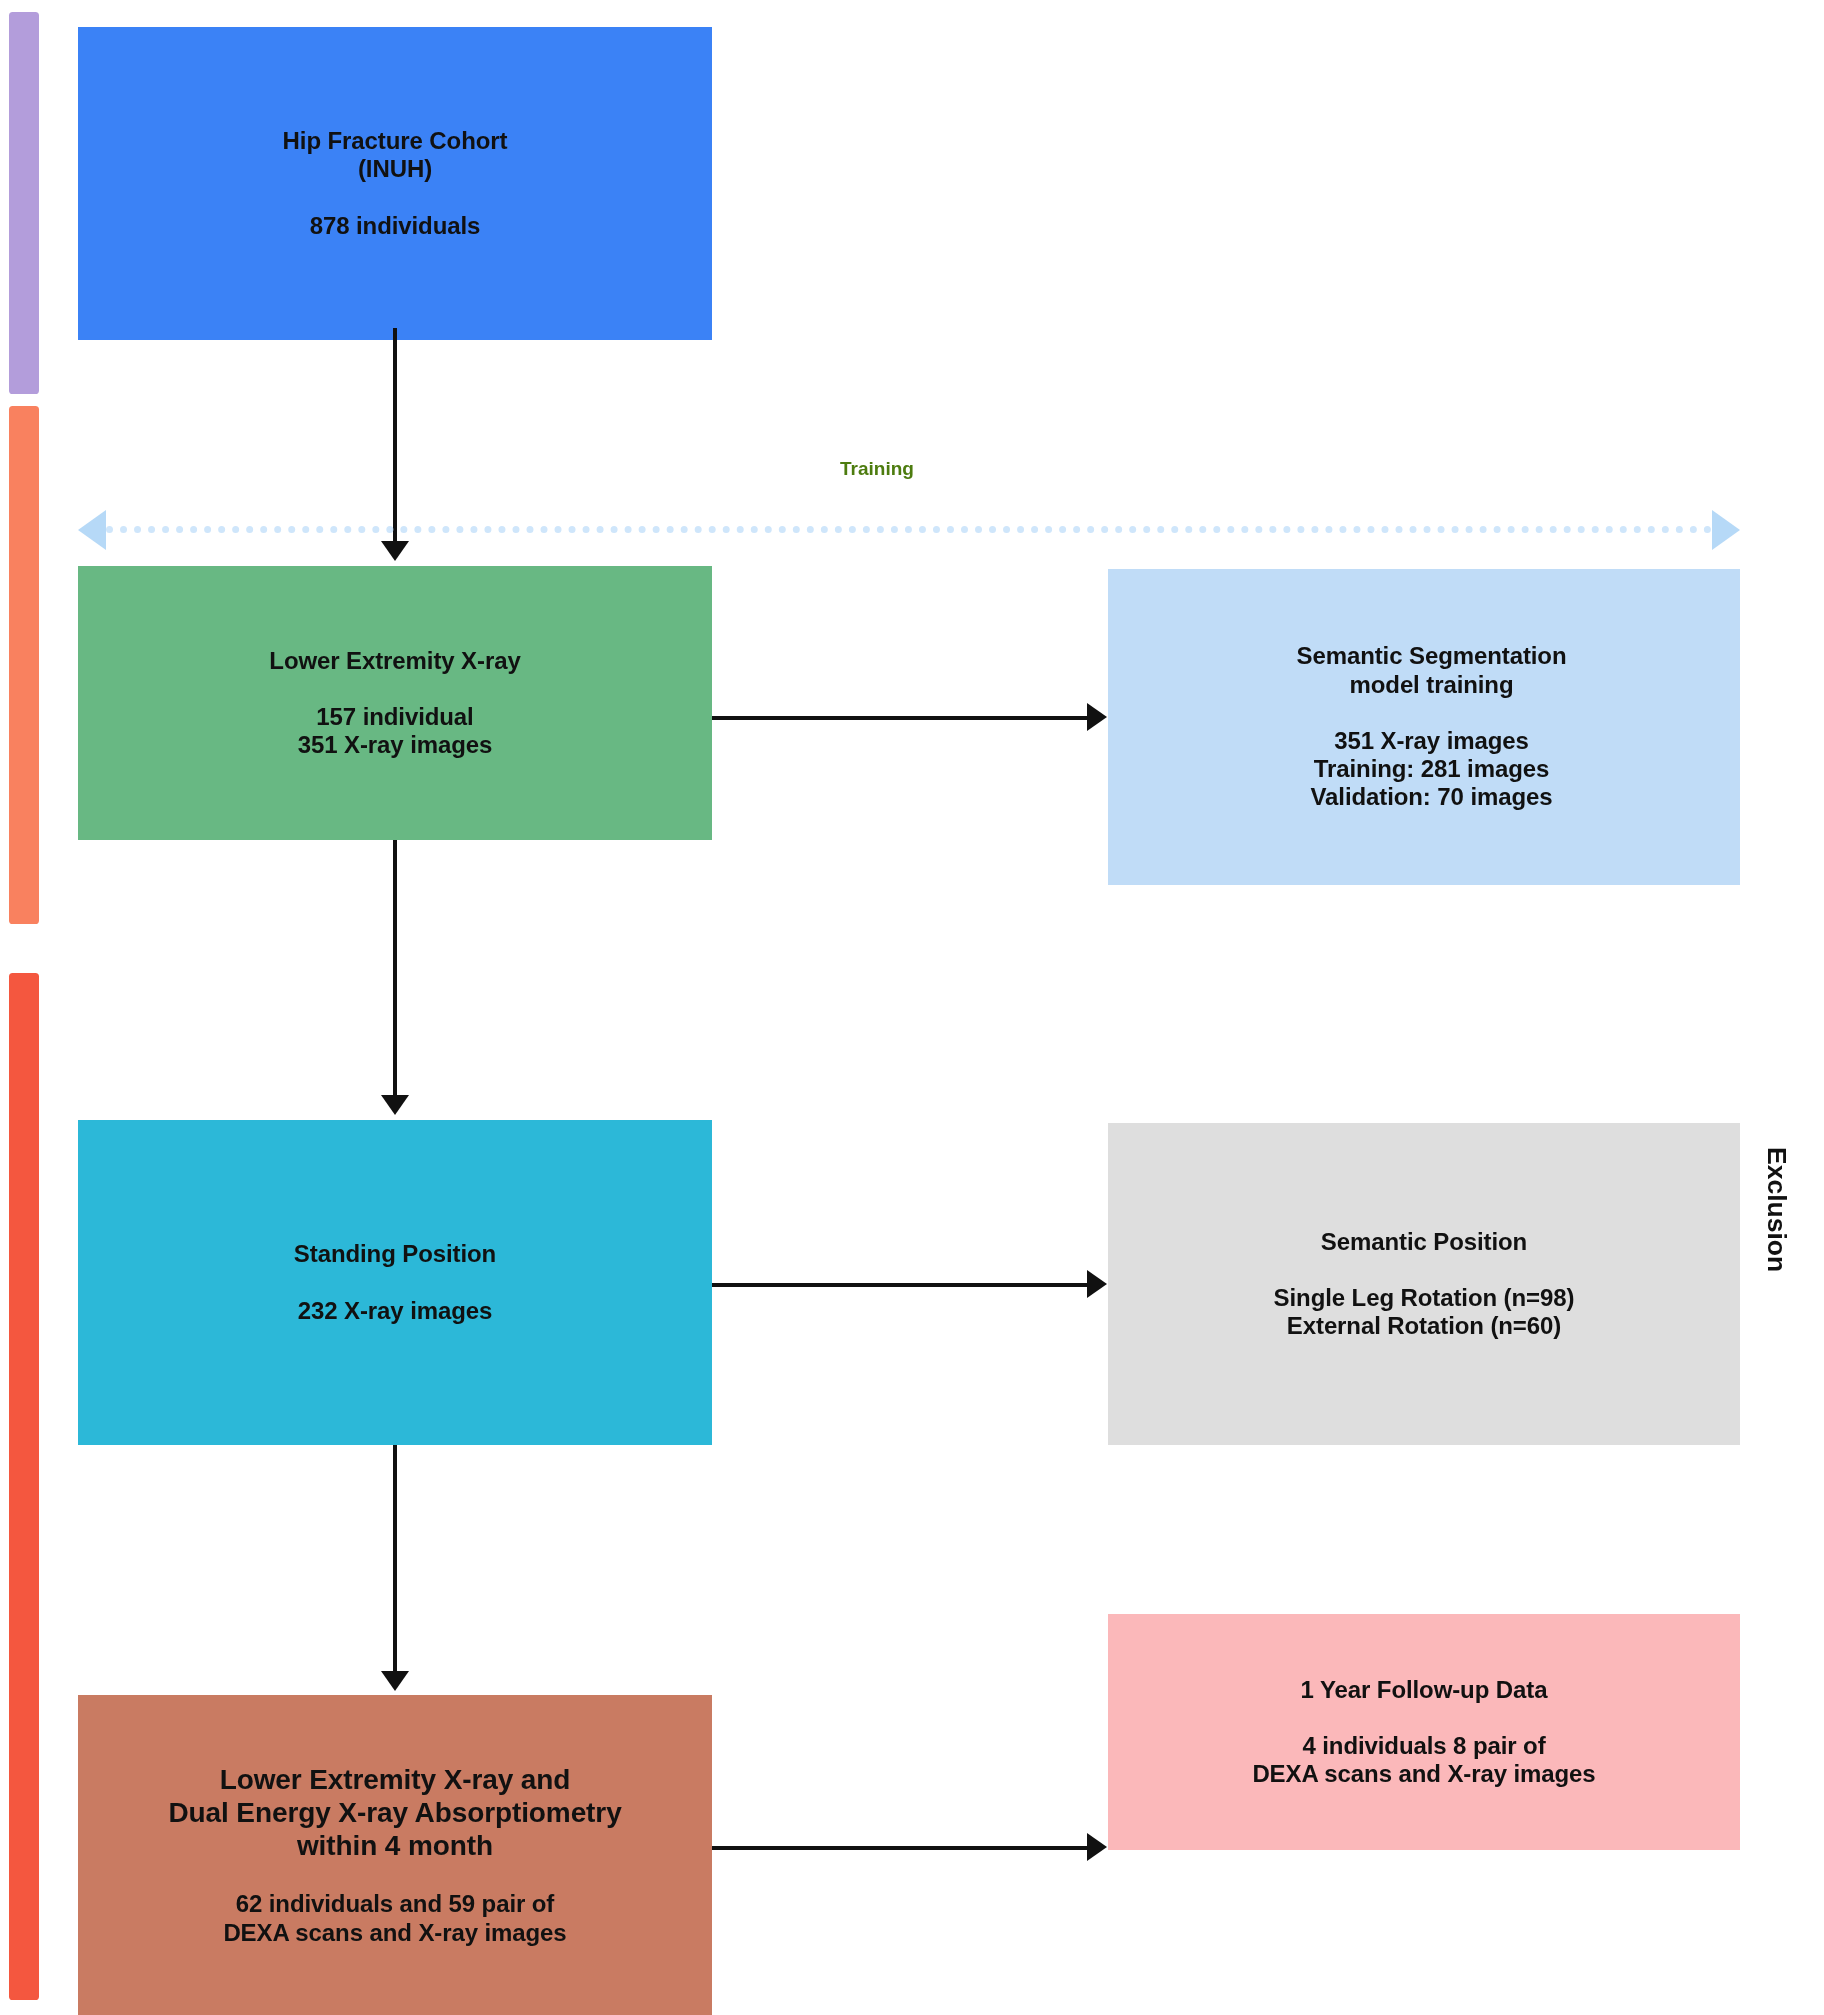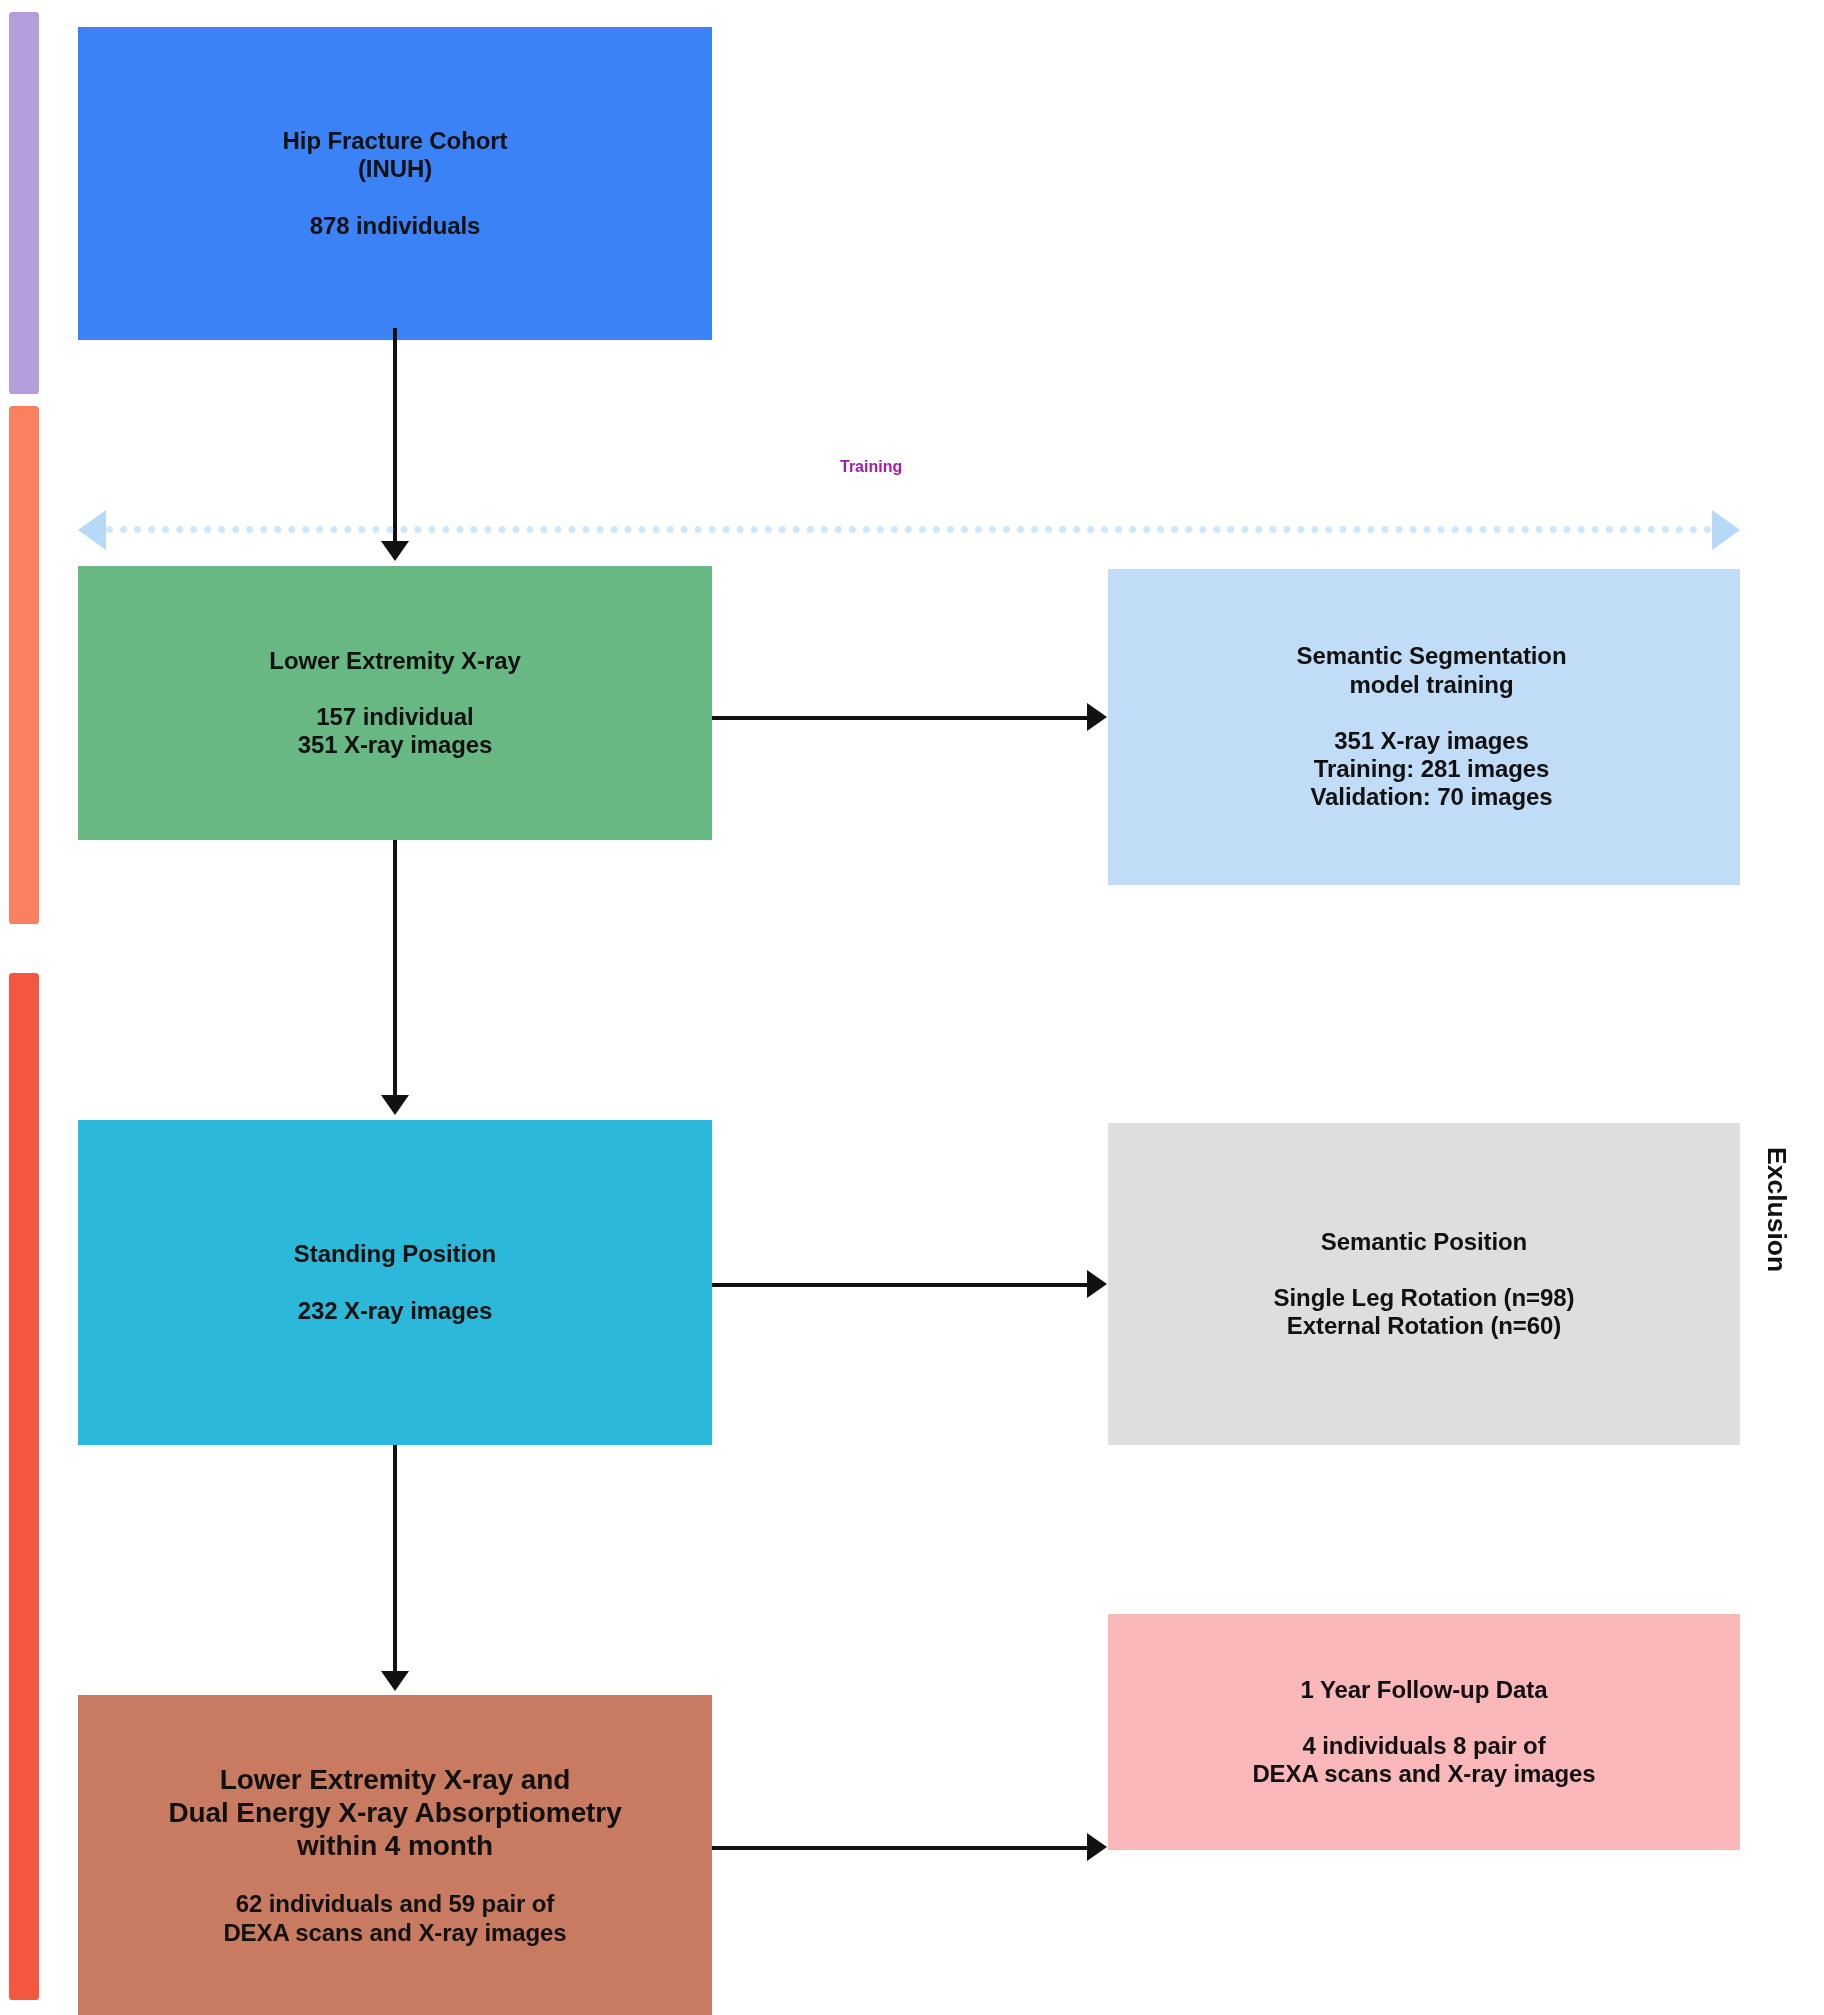--- a/index.html
+++ b/index.html
@@ -58,23 +58,23 @@
     border-right:28px solid #b6d9f7;
   }
   .dtri-r{
     width:0;height:0;
     border-top:20.5px solid transparent;
     border-bottom:20.5px solid transparent;
     border-left:28px solid #b6d9f7;
   }
   .flabel{
     position:absolute;
-    font-size:16px;
+    font-size:19px;
     font-weight:bold;
-    color:#a21caf;
+    color:#4d7c0f;
     white-space:nowrap;
   }
   .vlabel{
     position:absolute;
     font-size:26.5px;
     font-weight:bold;
     color:#111111;
     white-space:nowrap;
     transform-origin:left top;
     transform:rotate(90deg);

